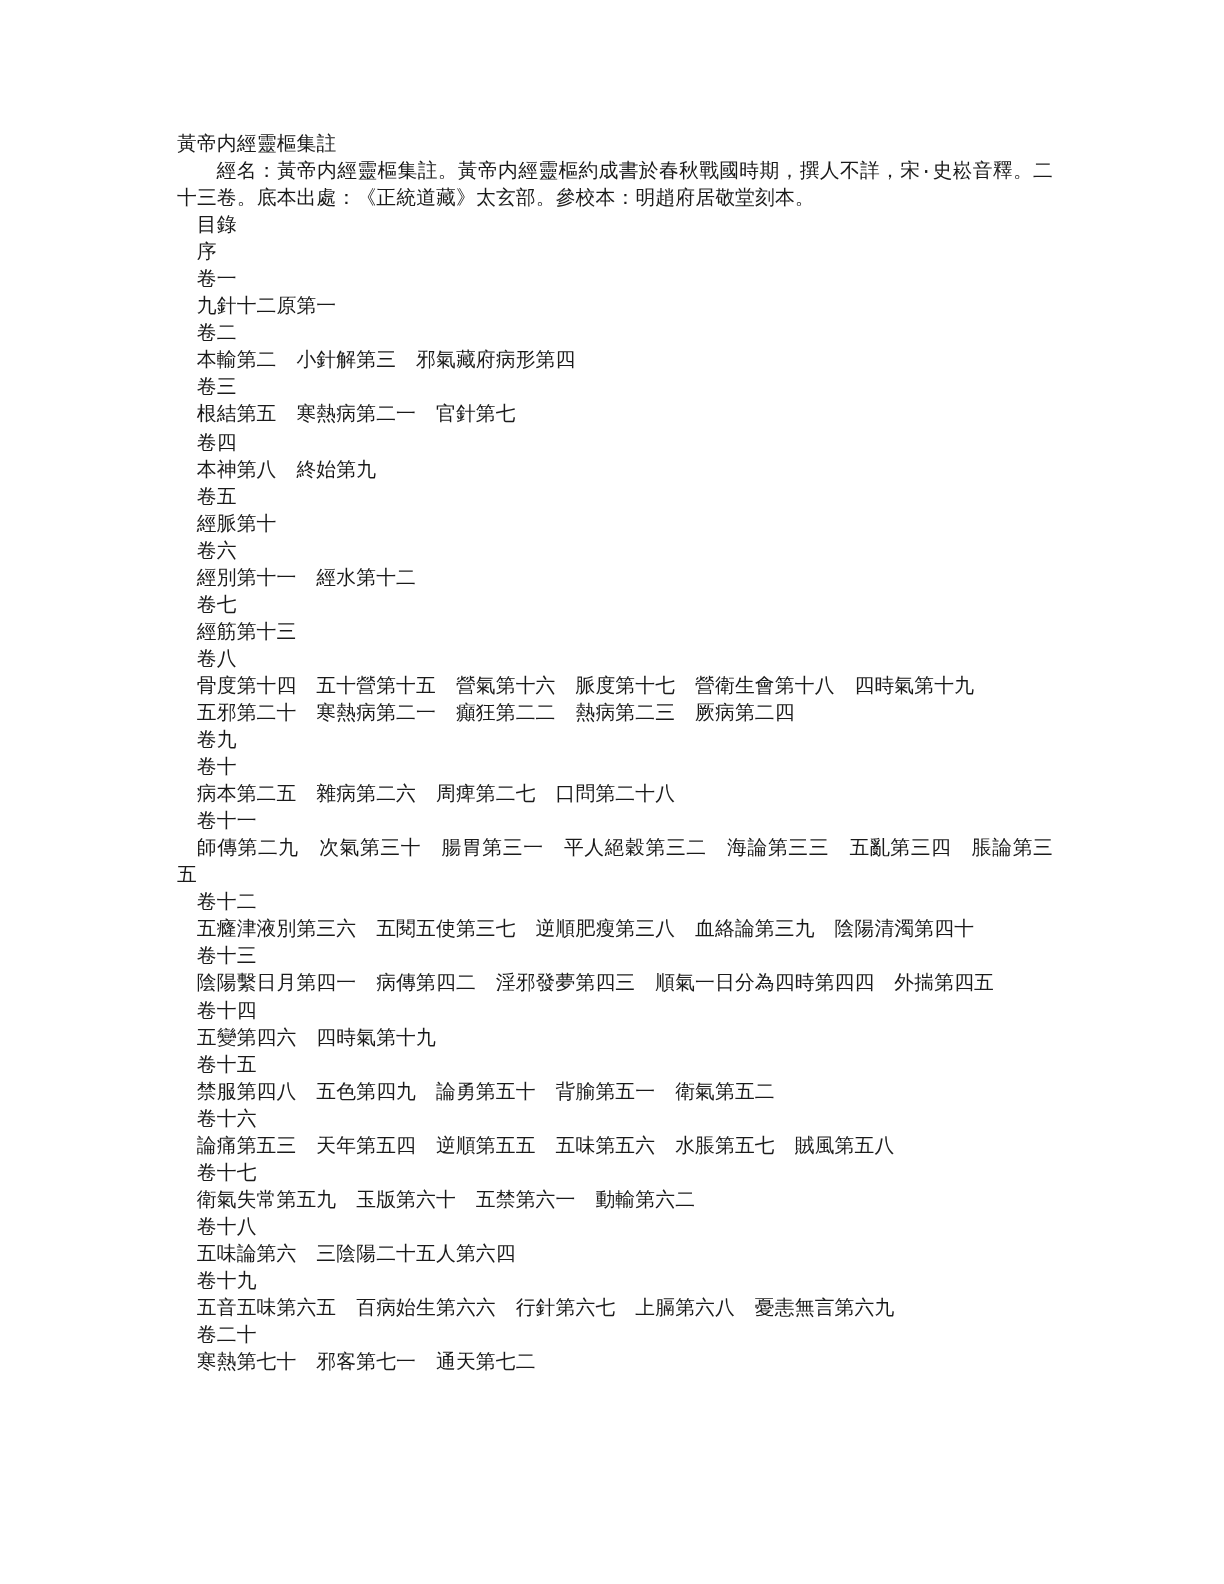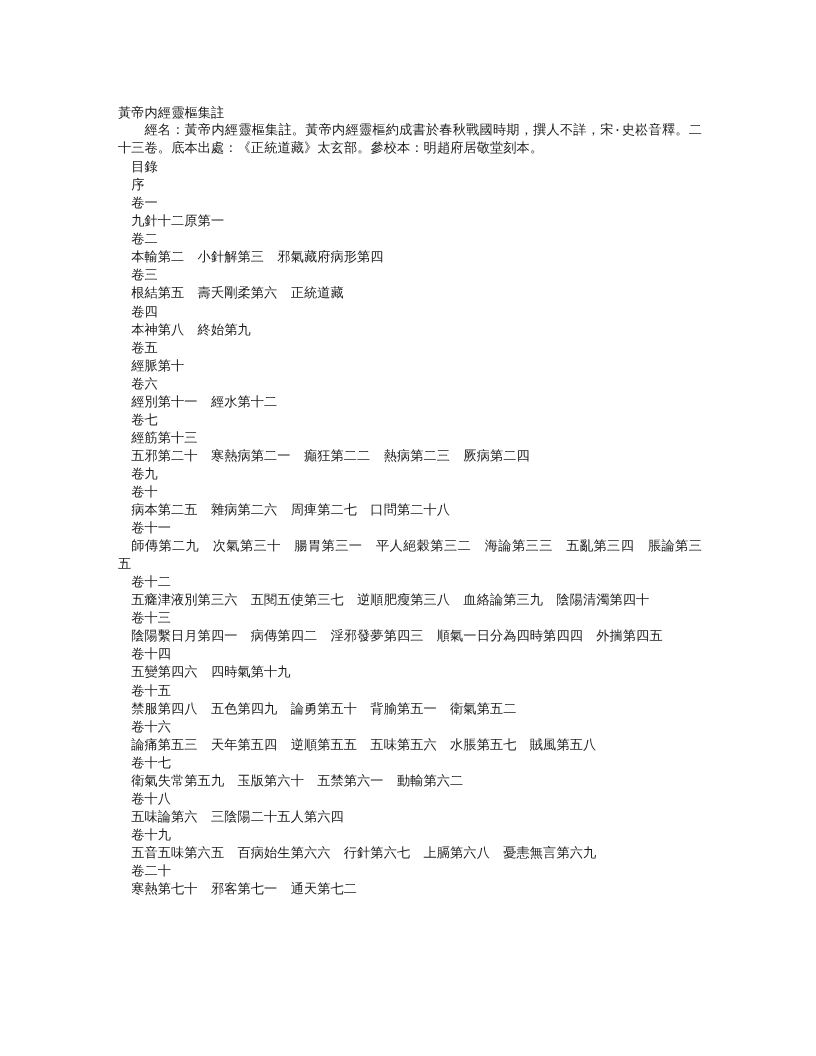--- a/index.html
+++ b/index.html
@@ -18,21 +18,21 @@
   #page {
     position: relative;
     width: 816px;
     height: 1056px;
     background: #ffffff;
     box-sizing: border-box;
   }
   #doc-body {
     position: absolute;
     left: 118px;
-    top: 104px;
+    top: 88px;
     width: 584px;
   }
   .line {
     font-size: 13.2px;
     line-height: 18.05px;
     text-align: justify;
     text-justify: inter-character;
     white-space: normal;
     word-break: break-all;
     letter-spacing: 0.1px;
@@ -82,37 +82,41 @@
         <div class="toc-section">
           <div class="line vol-label">卷一</div>
           <div class="line vol-entries">九針十二原第一</div>
         </div>
         <div class="toc-section">
           <div class="line vol-label">卷二</div>
           <div class="line vol-entries">本輸第二　小針解第三　邪氣藏府病形第四</div>
         </div>
         <div class="toc-section">
           <div class="line vol-label">卷三</div>
-          <div class="line vol-entries">根結第五　壽夭剛柔第六　正統道藏</div>
+          <div class="line vol-entries">根結第五　寒熱病第二一　官針第七</div>
         </div>
         <div class="toc-section">
           <div class="line vol-label">卷四</div>
           <div class="line vol-entries">本神第八　終始第九</div>
         </div>
         <div class="toc-section">
           <div class="line vol-label">卷五</div>
           <div class="line vol-entries">經脈第十</div>
         </div>
         <div class="toc-section">
           <div class="line vol-label">卷六</div>
           <div class="line vol-entries">經別第十一　經水第十二</div>
         </div>
         <div class="toc-section">
           <div class="line vol-label">卷七</div>
           <div class="line vol-entries">經筋第十三</div>
+        </div>
+        <div class="toc-section">
+          <div class="line vol-label">卷八</div>
+          <div class="line vol-entries">骨度第十四　五十營第十五　營氣第十六　脈度第十七　營衛生會第十八　四時氣第十九</div>
         </div>
         <div class="toc-section">
           <div class="line vol-entries">五邪第二十　寒熱病第二一　癲狂第二二　熱病第二三　厥病第二四</div>
           <div class="line vol-label">卷九</div>
         </div>
         <div class="toc-section">
           <div class="line vol-label">卷十</div>
           <div class="line vol-entries">病本第二五　雜病第二六　周痺第二七　口問第二十八</div>
         </div>
         <div class="toc-section">

